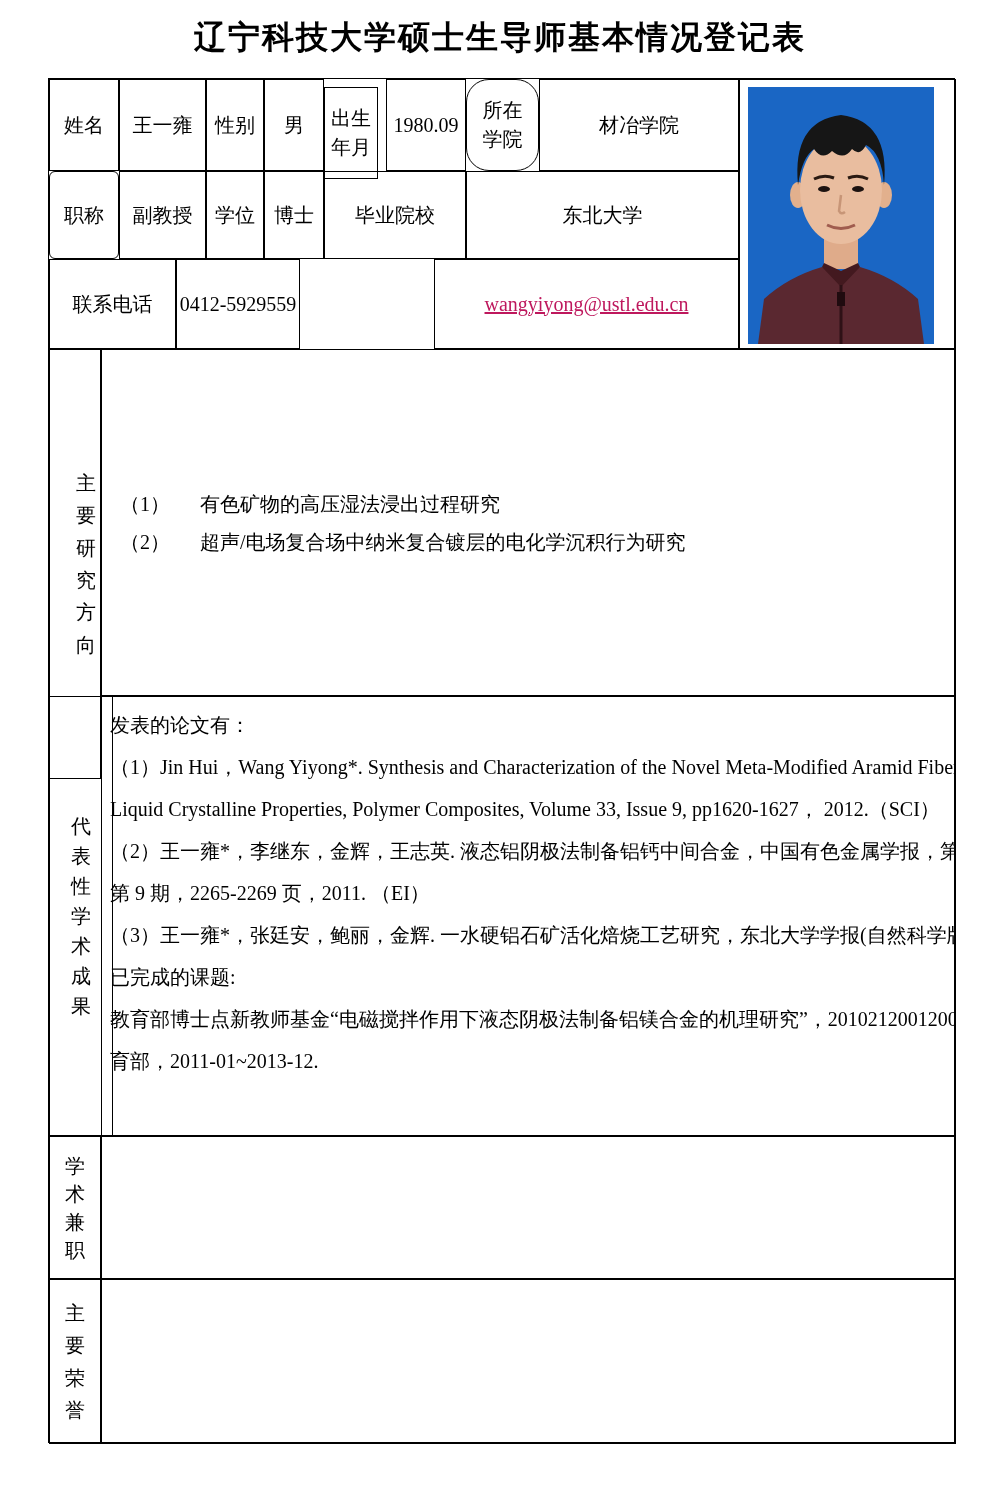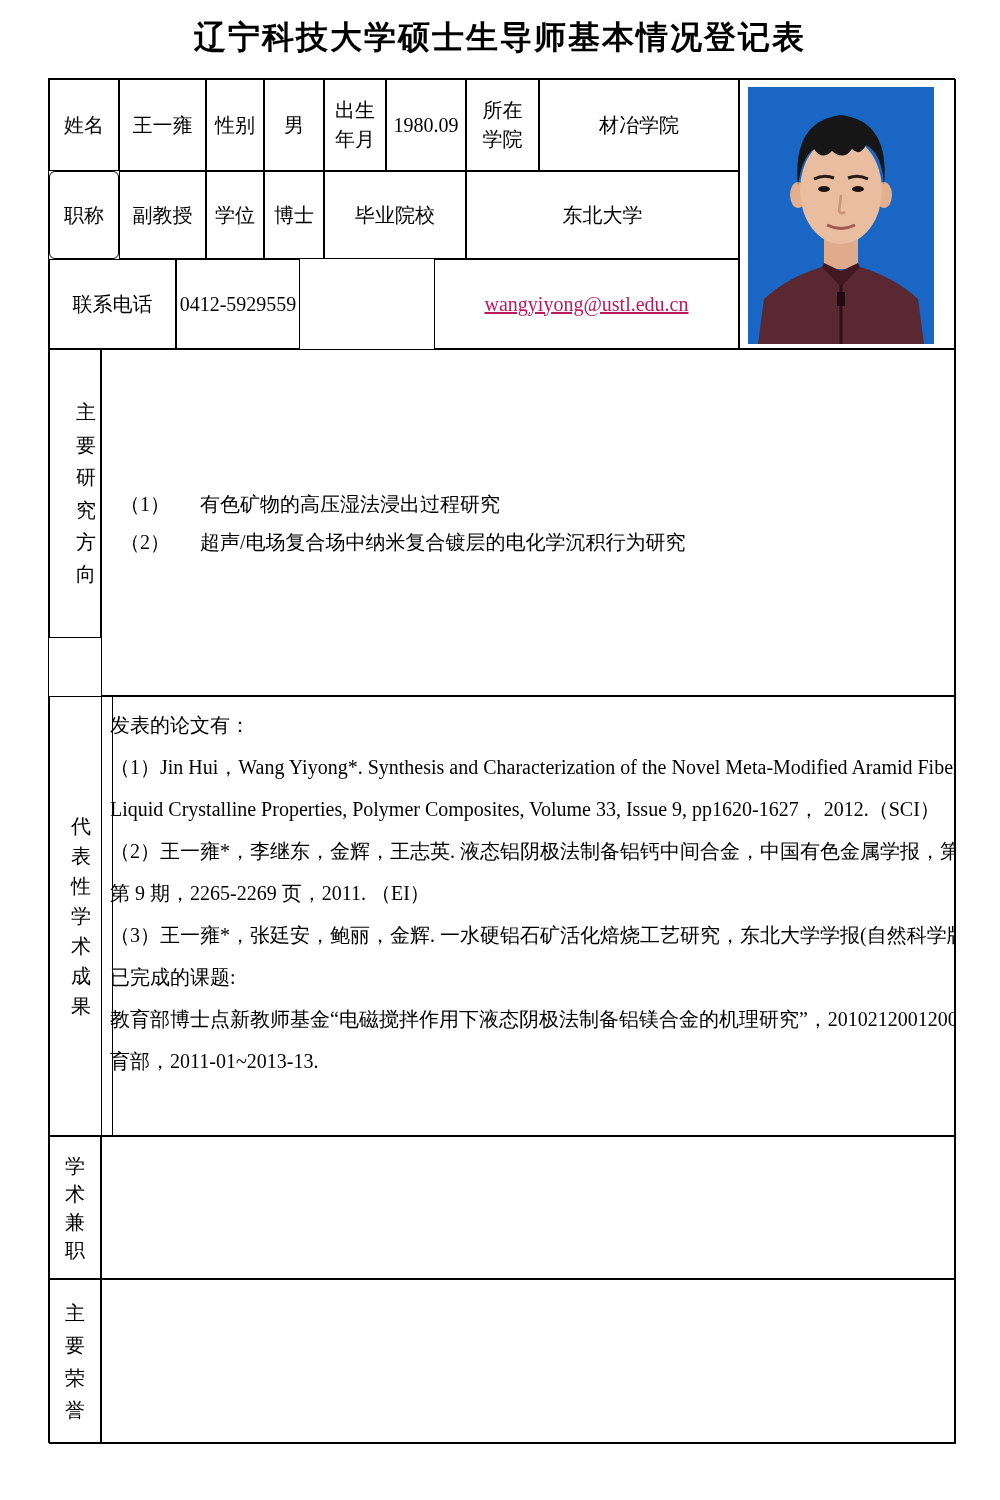--- a/index.html
+++ b/index.html
@@ -56,23 +56,23 @@
 <div class="page">
 
   <div class="doc-title">辽宁科技大学硕士生导师基本情况登记表</div>
 
   <div class="tbl">
 
     <div class="cell" style="left:70px;top:0;width:87px;height:92px;">王一雍</div>
     <div class="cell" style="left:0;top:0;width:70px;height:92px;">姓名</div>
     <div class="cell" style="left:157px;top:0;width:58px;height:92px;">性别</div>
     <div class="cell" style="left:215px;top:0;width:60px;height:92px;">男</div>
-    <div class="cell wrap2" style="left:275px;top:0;width:62px;height:92px;">出生年月</div>
+    <div class="cell wrap2" style="left:275px;top:8px;width:54px;height:92px;">出生年月</div>
     <div class="cell" style="left:337px;top:0;width:80px;height:92px;">1980.09</div>
-    <div class="cell wrap2" style="left:417px;top:0;width:73px;height:92px;">所在学院</div>
+    <div class="cell wrap2" style="left:417px;top:0;width:73px;height:92px;border-radius:23px;">所在学院</div>
     <div class="cell" style="left:490px;top:0;width:200px;height:92px;">材冶学院</div>
 
     <div class="cell" style="left:0;top:92px;width:70px;height:88px;border-radius:6px;">职称</div>
     <div class="cell" style="left:70px;top:92px;width:87px;height:88px;">副教授</div>
     <div class="cell" style="left:157px;top:92px;width:58px;height:88px;">学位</div>
     <div class="cell" style="left:215px;top:92px;width:60px;height:88px;">博士</div>
     <div class="cell" style="left:275px;top:92px;width:142px;height:88px;">毕业院校</div>
     <div class="cell" style="left:417px;top:92px;width:273px;height:88px;">东北大学</div>
 
     <div class="cell" style="left:0;top:180px;width:127px;height:90px;">联系电话</div>
@@ -104,21 +104,21 @@
 
         <ellipse cx="76" cy="102" rx="6" ry="3" fill="#1c1210"></ellipse>
         <ellipse cx="110" cy="102" rx="6" ry="3" fill="#1c1210"></ellipse>
 
         <path d="M 93 108 L 91 124 Q 93 128 97 125" stroke="#c79577" stroke-width="2.5" fill="none"></path>
 
         <path d="M 79 138 Q 93 145 107 138" stroke="#a05c4e" stroke-width="3" fill="none"></path>
       </svg>
     </div>
 
-    <div class="vcell" style="left:0;top:270px;width:52px;height:289px;padding-left:22px;">
+    <div class="vcell" style="left:0;top:270px;width:52px;height:430px;padding-left:22px;">
       <span class="vtext">主要研究方向</span>
     </div>
     <div class="sec" style="left:52px;top:270px;width:855px;height:347px;">
       <div class="research-body">
         <div class="research-line">
           <span class="num">（1）</span><span class="txt">有色矿物的高压湿法浸出过程研究</span>
         </div>
         <div class="research-line">
           <span class="num">（2）</span><span class="txt">超声/电场复合场中纳米复合镀层的电化学沉积行为研究</span>
         </div>
@@ -131,21 +131,21 @@
     <div class="sec" style="left:52px;top:617px;width:855px;height:440px;">
       <div class="pub-body">
         <div class="pub-line">发表的论文有：</div>
         <div class="pub-line">（1）Jin Hui，Wang Yiyong*. Synthesis and Characterization of the Novel Meta-Modified Aramid Fibers with</div>
         <div class="pub-line">Liquid Crystalline Properties, Polymer Composites, Volume 33, Issue 9, pp1620-1627， 2012.（SCI）</div>
         <div class="pub-line">（2）王一雍*，李继东，金辉，王志英. 液态铝阴极法制备铝钙中间合金，中国有色金属学报，第 21 卷，</div>
         <div class="pub-line">第 9 期，2265-2269 页，2011. （EI）</div>
         <div class="pub-line">（3）王一雍*，张廷安，鲍丽，金辉.  一水硬铝石矿活化焙烧工艺研究，东北大学学报(自然科学版)，</div>
         <div class="pub-line">已完成的课题:</div>
         <div class="pub-line">教育部博士点新教师基金“电磁搅拌作用下液态阴极法制备铝镁合金的机理研究”，201021200120001，教</div>
-        <div class="pub-line">育部，2011-01~2013-13.</div>
+        <div class="pub-line">育部，2011-01~2013-12.</div>
       </div>
     </div>
 
     <div class="vcell" style="left:0;top:1057px;width:52px;height:143px;">
       <span class="vtext" style="line-height:1.4;">学术兼职</span>
     </div>
     <div class="sec" style="left:52px;top:1057px;width:855px;height:143px;"></div>
 
     <div class="vcell" style="left:0;top:1200px;width:52px;height:165px;">
       <span class="vtext" style="line-height:1.62;">主要荣誉</span>

